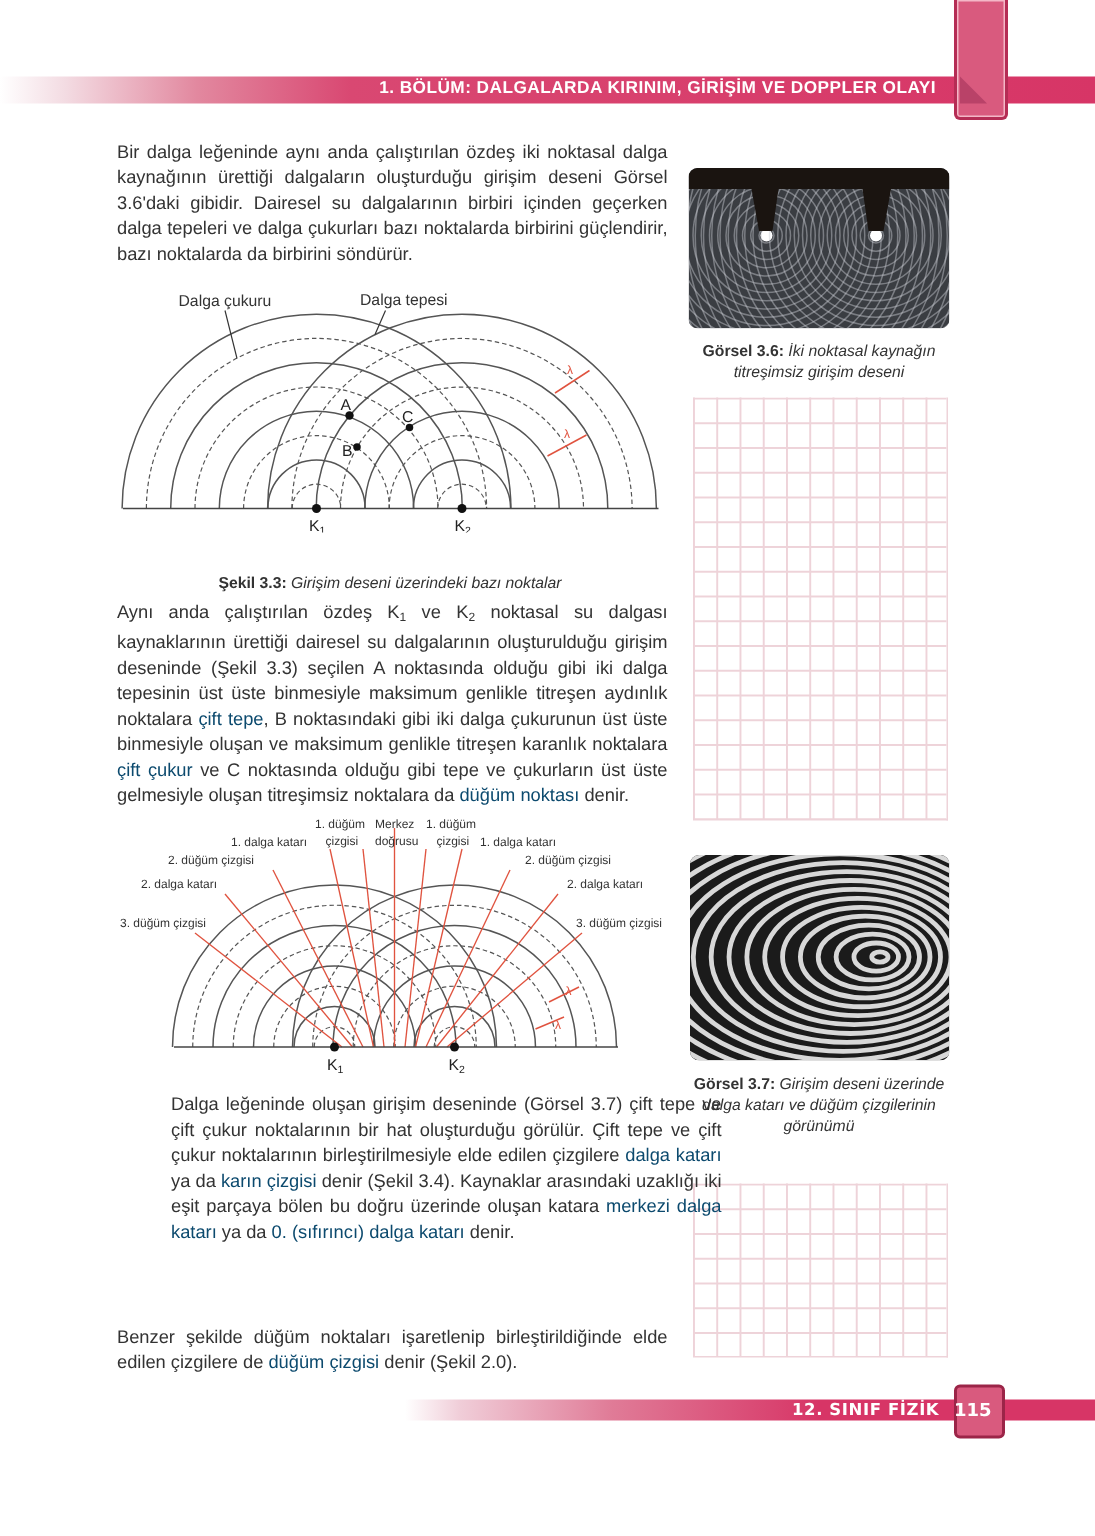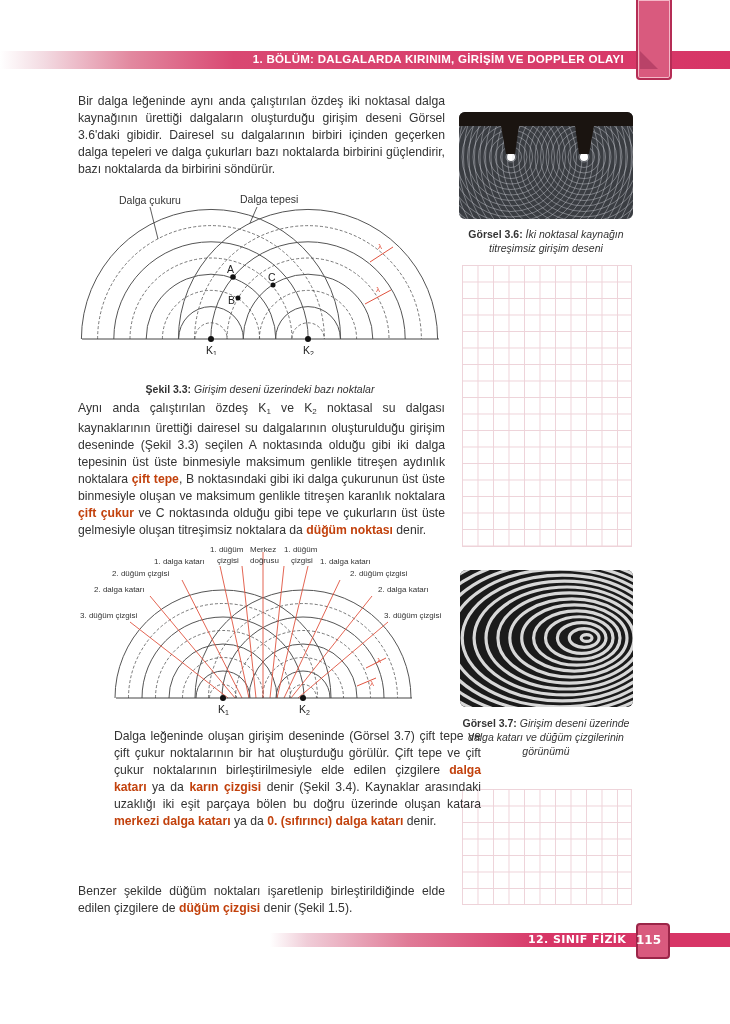--- a/index.html
+++ b/index.html
@@ -42,21 +42,21 @@
   .ftr-page {
     position: absolute; left: 636px; top: 933px; width: 18px; text-align: center;
     font-size: 12px; font-weight: bold; color: #ffffff; font-family: "DejaVu Sans", sans-serif;
   }
 
   
   .para {
     position: absolute; left: 78px; width: 367px; font-size: 12.2px; line-height: 17px;
     text-align: justify; color: #333;
   }
-  .hl { color: #c2410c; font-weight: bold; }
+  .hl { color: #0c4a6e; font-weight: normal; }
   sub { font-size: 8px; vertical-align: -2px; }
 
   
   .fig { position: absolute; }
   .fig svg text { font-family: "Liberation Sans", sans-serif; }
   .caption { position: absolute; font-size: 10.5px; text-align: center; color: #333; line-height: 14px; }
   .caption b { font-weight: bold; }
   .caption i { font-style: italic; }
 
   
@@ -314,19 +314,19 @@
   <div><i>görünümü</i></div>
 </div>
 
 <div class="grid" style="top:789px; height:116px;"></div>
 
 <p class="para" style="top:728px;margin-left:36px;">
   <span>Dalga leğeninde oluşan girişim deseninde (Görsel 3.7) çift tepe ve çift çukur noktalarının bir hat oluşturduğu görülür. Çift tepe ve çift çukur noktalarının birleştirilmesiyle elde edilen çizgilere </span><span class="hl">dalga katarı</span><span> ya da </span><span class="hl">karın çizgisi</span><span> denir (Şekil 3.4). Kaynaklar arasındaki uzaklığı iki eşit parçaya bölen bu doğru üzerinde oluşan katara </span><span class="hl">merkezi dalga katarı</span><span> ya da </span><span class="hl">0. (sıfırıncı) dalga katarı</span><span> denir.</span>
 </p>
 
 <p class="para" style="top:883px;">
-  <span>Benzer şekilde düğüm noktaları işaretlenip birleştirildiğinde elde edilen çizgilere de </span><span class="hl">düğüm çizgisi</span><span> denir (Şekil 1.5).</span>
+  <span>Benzer şekilde düğüm noktaları işaretlenip birleştirildiğinde elde edilen çizgilere de </span><span class="hl">düğüm çizgisi</span><span> denir (Şekil 2.0).</span>
 </p>
 
 <div class="ftr-band"></div>
 <div class="ftr-title">12. SINIF FİZİK</div>
 <div class="ftr-pagebox"></div>
 <div class="ftr-page">115</div>
 
 </body></html>

